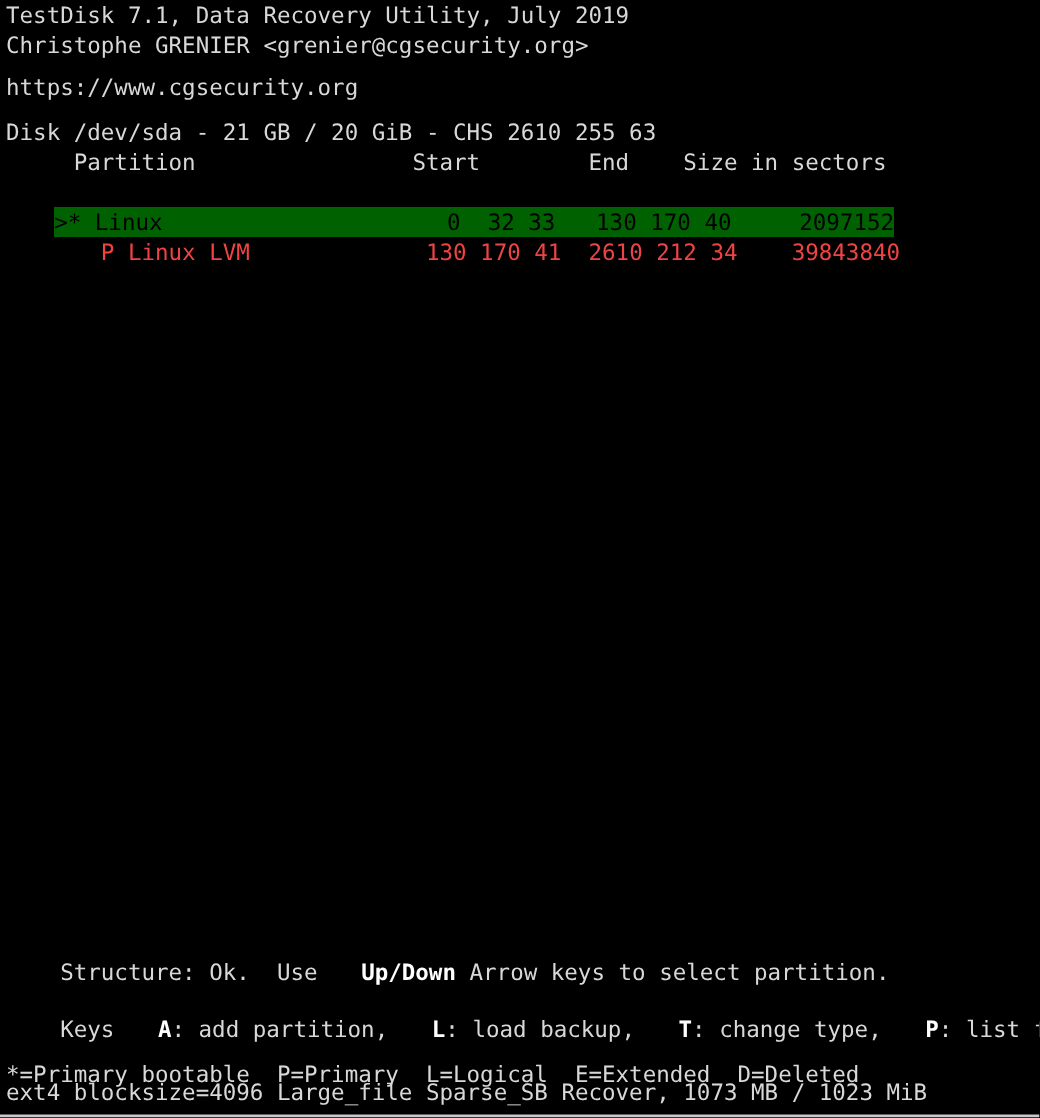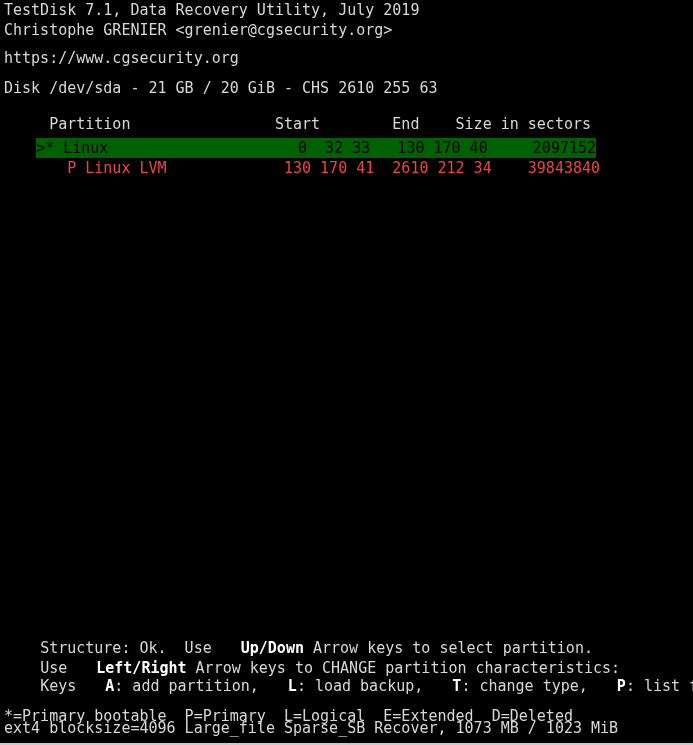--- a/index.html
+++ b/index.html
@@ -69,37 +69,34 @@
 <body>
 
 <div id="screen">
 
   <div class="row pad" style="top:0px;">TestDisk 7.1, Data Recovery Utility, July 2019</div>
   <div class="row pad" style="top:20px;">Christophe GRENIER &lt;grenier@cgsecurity.org&gt;</div>
   <div class="row pad" style="top:32px;margin-top:16px;">https://www.cgsecurity.org</div>
 
   <div class="row pad" style="top:78px;">Disk /dev/sda - 21 GB / 20 GiB - CHS 2610 255 63</div>
 
-  <div class="row pad" style="top:98px;margin-top:16px;">     Partition                Start        End    Size in sectors</div>
+  <div class="row pad" style="top:98px;">     Partition                Start        End    Size in sectors</div>
 
   <div class="row" style="top:118px;">
     <span class="sel">&gt;* Linux                     0  32 33   130 170 40     2097152</span>
   </div>
 
   <div class="row pad" style="top:138px;">
     <span class="green seg">   P Linux LVM             130 170 41  2610 212 34    39843840</span>
   </div>
 
   <div class="row pad" style="top:618px;">
     <span class="seg">Structure: Ok.  Use </span><span class="seg bold">Up/Down</span><span class="seg"> Arrow keys to select partition.</span>
   </div>
 
-  <div class="row pad" style="top:638px;">
-    <span class="seg">Use </span><span class="seg bold">Left/Right</span><span class="seg"> Arrow keys to CHANGE partition characteristics:</span>
-  </div>
 
   <div class="row pad" style="top:658px;margin-top:48px;">*=Primary bootable  P=Primary  L=Logical  E=Extended  D=Deleted</div>
 
   <div class="row pad" style="top:656px;">
     <span class="seg">Keys </span><span class="seg bold">A</span><span class="seg">: add partition, </span><span class="seg bold">L</span><span class="seg">: load backup, </span><span class="seg bold">T</span><span class="seg">: change type, </span><span class="seg bold">P</span><span class="seg">: list files,</span>
   </div>
 
 
   <div class="row pad" style="top:718px;">ext4 blocksize=4096 Large_file Sparse_SB Recover, 1073 MB / 1023 MiB</div>
 

